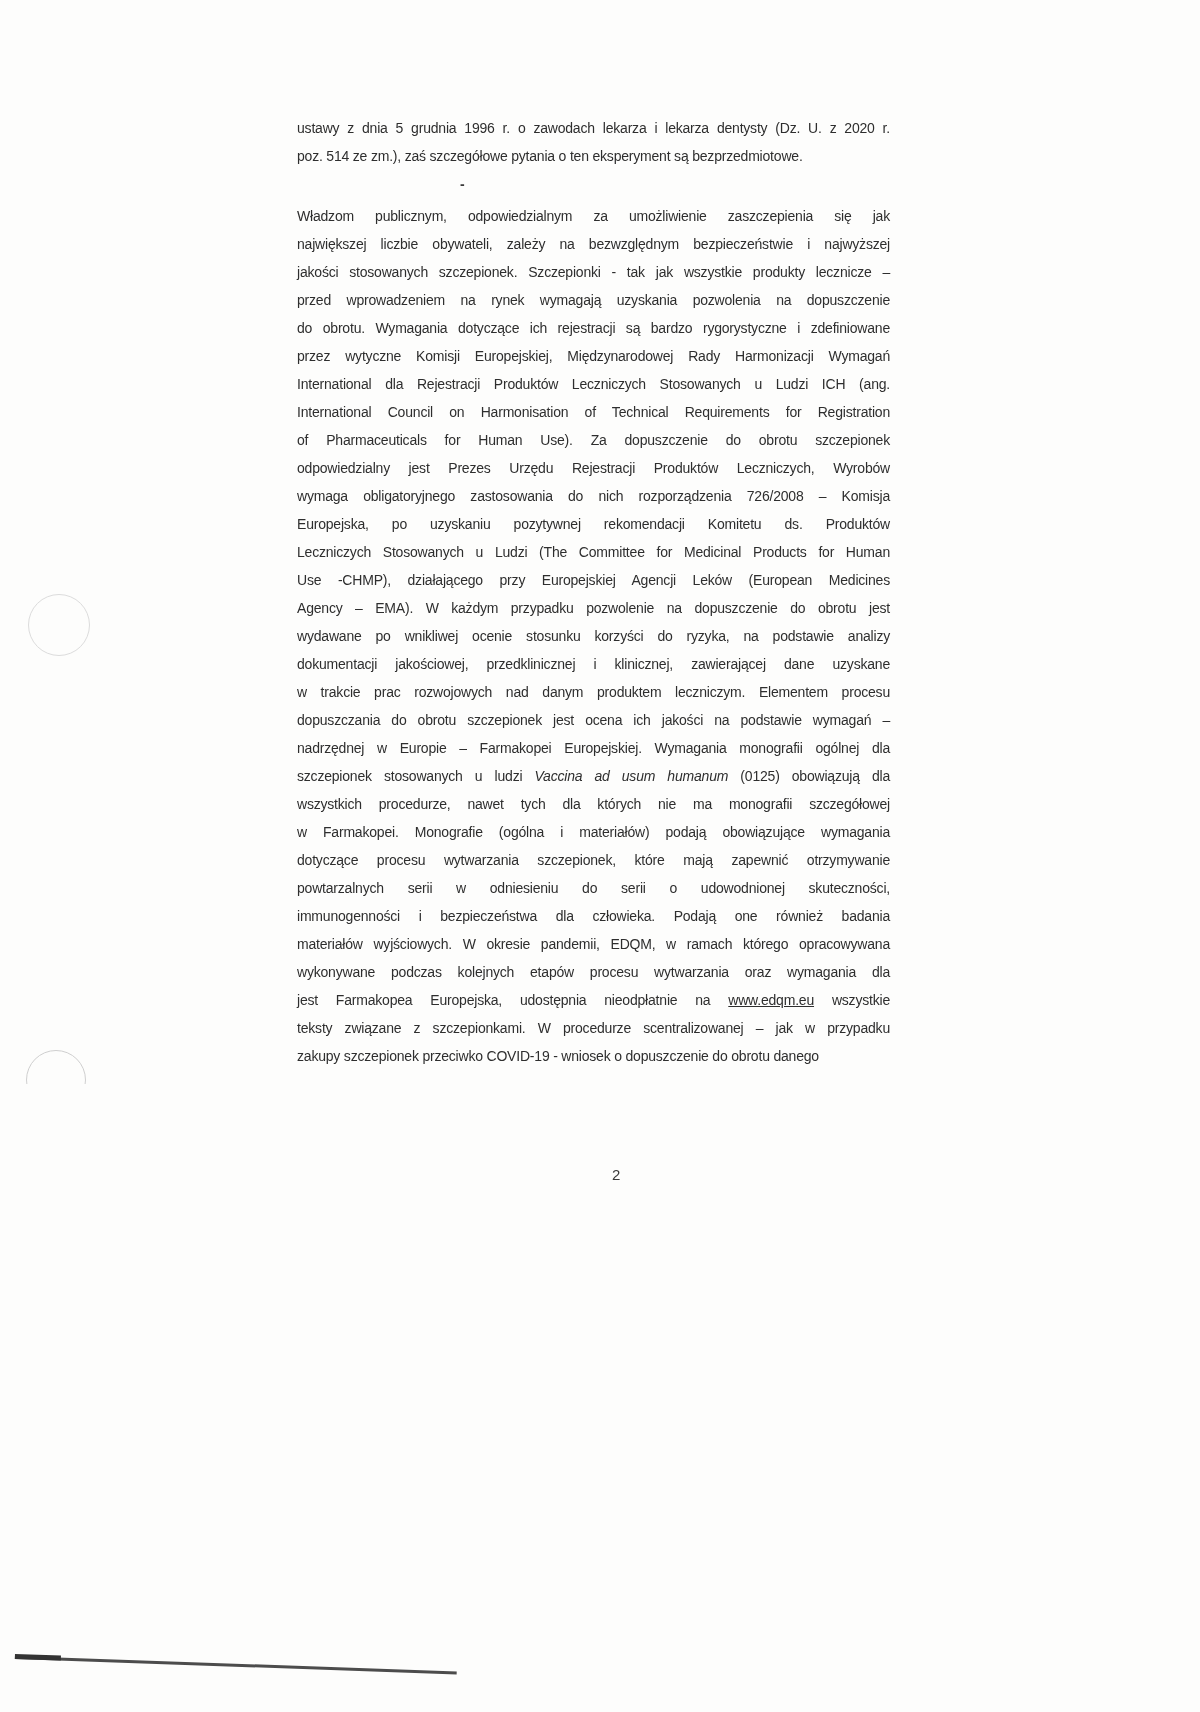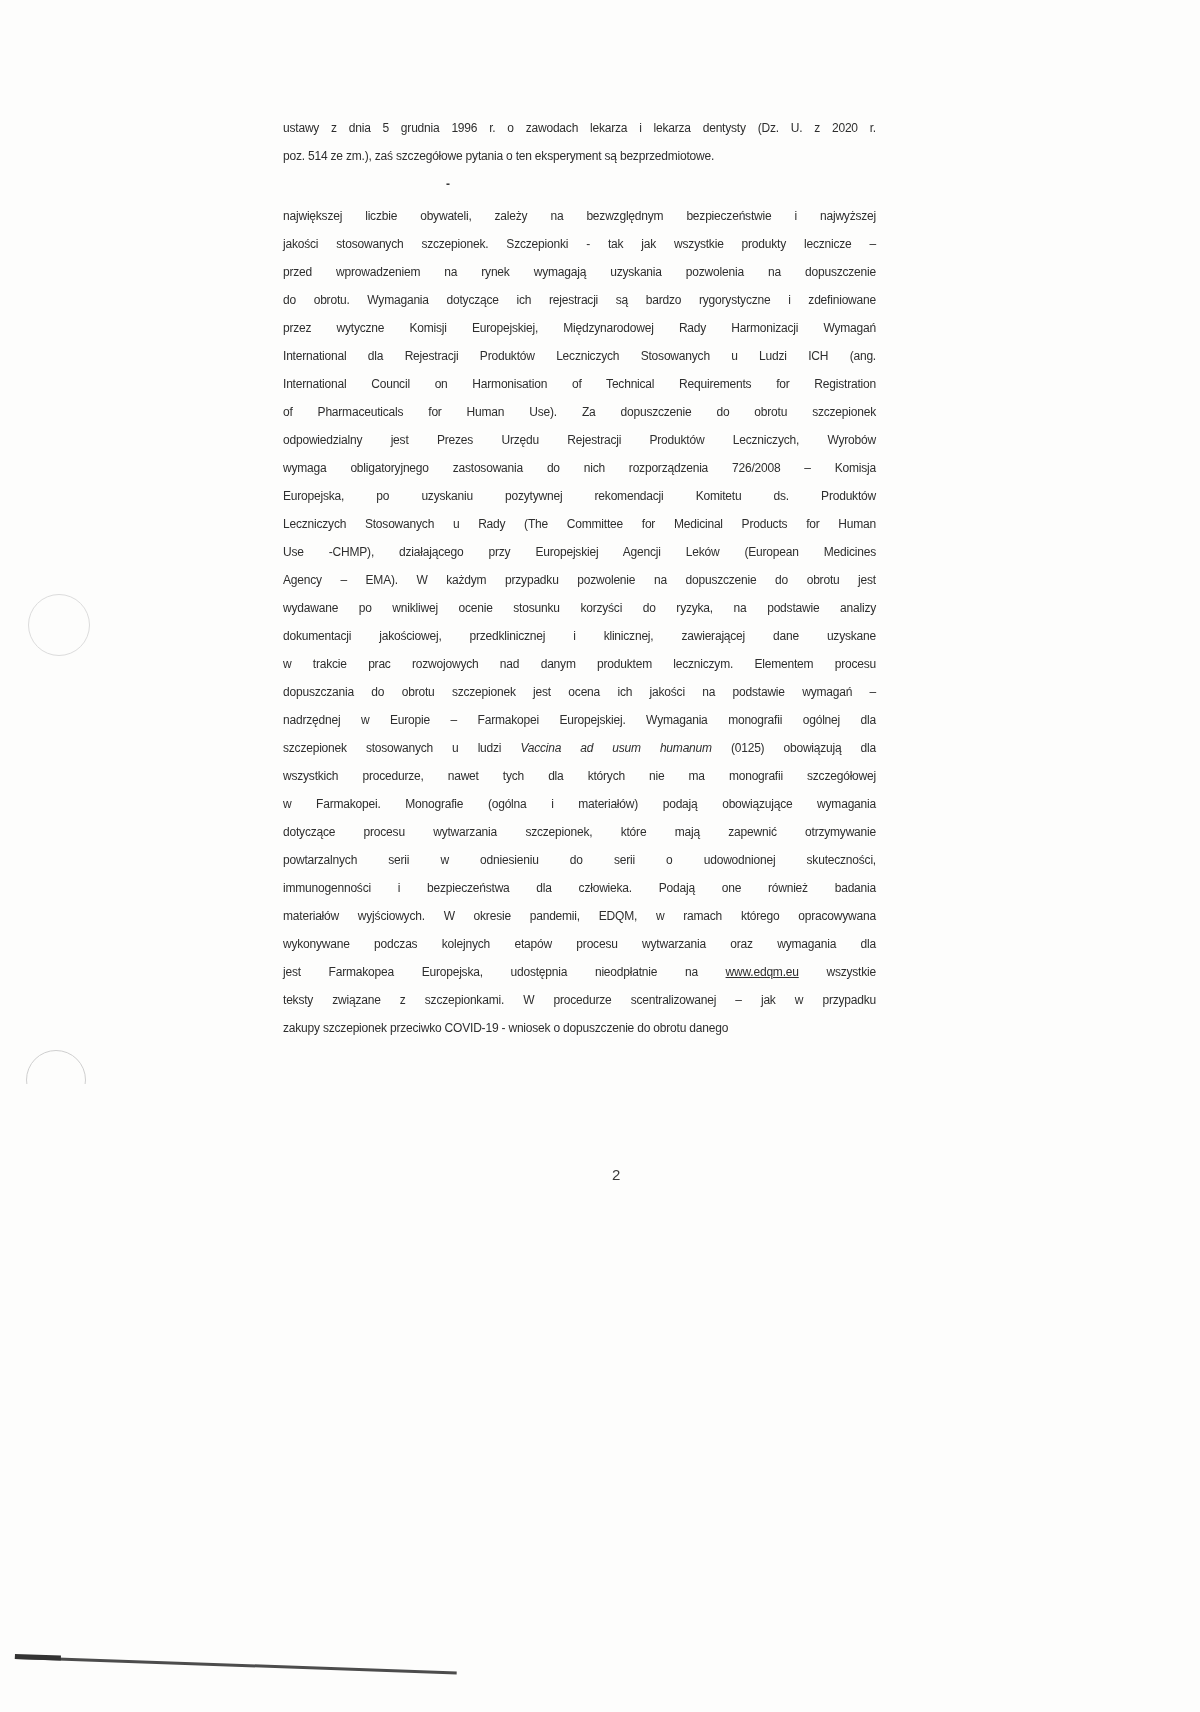--- a/index.html
+++ b/index.html
@@ -12,24 +12,24 @@
     width: 1200px;
     height: 1712px;
     margin: 0 auto;
     background: #fdfdfc;
     overflow: hidden;
     font-family: "Liberation Sans", sans-serif;
     color: #2e2e2e;
   }
   .textblock {
     position: absolute;
-    left: 283px;
+    left: 297px;
     top: 114px;
     width: 593px;
-    font-size: 12px;
+    font-size: 14px;
     line-height: 28px;
     letter-spacing: -0.2px;
     color: #2e2e2e;
   }
   .line {
     height: 28px;
     text-align: justify;
     text-align-last: justify;
     white-space: normal;
   }
@@ -120,32 +120,33 @@
     <div>
       <div class="line">ustawy z dnia 5 grudnia 1996 r. o zawodach lekarza i lekarza dentysty (Dz. U. z 2020 r.</div>
       <div class="line natural">poz. 514 ze zm.), zaś szczegółowe pytania o ten eksperyment są bezprzedmiotowe.</div>
     </div>
 
     <div class="sep-row">
       <span>-</span>
     </div>
 
     <div>
+      <div class="line">Władzom publicznym, odpowiedzialnym za umożliwienie zaszczepienia się jak</div>
       <div class="line">największej liczbie obywateli, zależy na bezwzględnym bezpieczeństwie i najwyższej</div>
       <div class="line">jakości stosowanych szczepionek. Szczepionki - tak jak wszystkie produkty lecznicze –</div>
       <div class="line">przed wprowadzeniem na rynek wymagają uzyskania pozwolenia na dopuszczenie</div>
       <div class="line">do obrotu. Wymagania dotyczące ich rejestracji są bardzo rygorystyczne i zdefiniowane</div>
       <div class="line">przez wytyczne Komisji Europejskiej, Międzynarodowej Rady Harmonizacji Wymagań</div>
       <div class="line">International dla Rejestracji Produktów Leczniczych Stosowanych u Ludzi ICH (ang.</div>
       <div class="line">International Council on Harmonisation of Technical Requirements for Registration</div>
       <div class="line">of Pharmaceuticals for Human Use). Za dopuszczenie do obrotu szczepionek</div>
       <div class="line">odpowiedzialny jest Prezes Urzędu Rejestracji Produktów Leczniczych, Wyrobów</div>
       <div class="line">wymaga obligatoryjnego zastosowania do nich rozporządzenia 726/2008 – Komisja</div>
       <div class="line">Europejska, po uzyskaniu pozytywnej rekomendacji Komitetu ds. Produktów</div>
-      <div class="line">Leczniczych Stosowanych u Rady (The Committee for Medicinal Products for Human</div>
+      <div class="line">Leczniczych Stosowanych u Ludzi (The Committee for Medicinal Products for Human</div>
       <div class="line">Use -CHMP), działającego przy Europejskiej Agencji Leków (European Medicines</div>
       <div class="line">Agency – EMA). W każdym przypadku pozwolenie na dopuszczenie do obrotu jest</div>
       <div class="line">wydawane po wnikliwej ocenie stosunku korzyści do ryzyka, na podstawie analizy</div>
       <div class="line">dokumentacji jakościowej, przedklinicznej i klinicznej, zawierającej dane uzyskane</div>
       <div class="line">w trakcie prac rozwojowych nad danym produktem leczniczym. Elementem procesu</div>
       <div class="line">dopuszczania do obrotu szczepionek jest ocena ich jakości na podstawie wymagań –</div>
       <div class="line">nadrzędnej w Europie – Farmakopei Europejskiej. Wymagania monografii ogólnej dla</div>
 
       <div class="line">
         <span>szczepionek stosowanych u ludzi </span><span class="latin-italic">Vaccina ad usum humanum</span><span> (0125) obowiązują dla</span>

